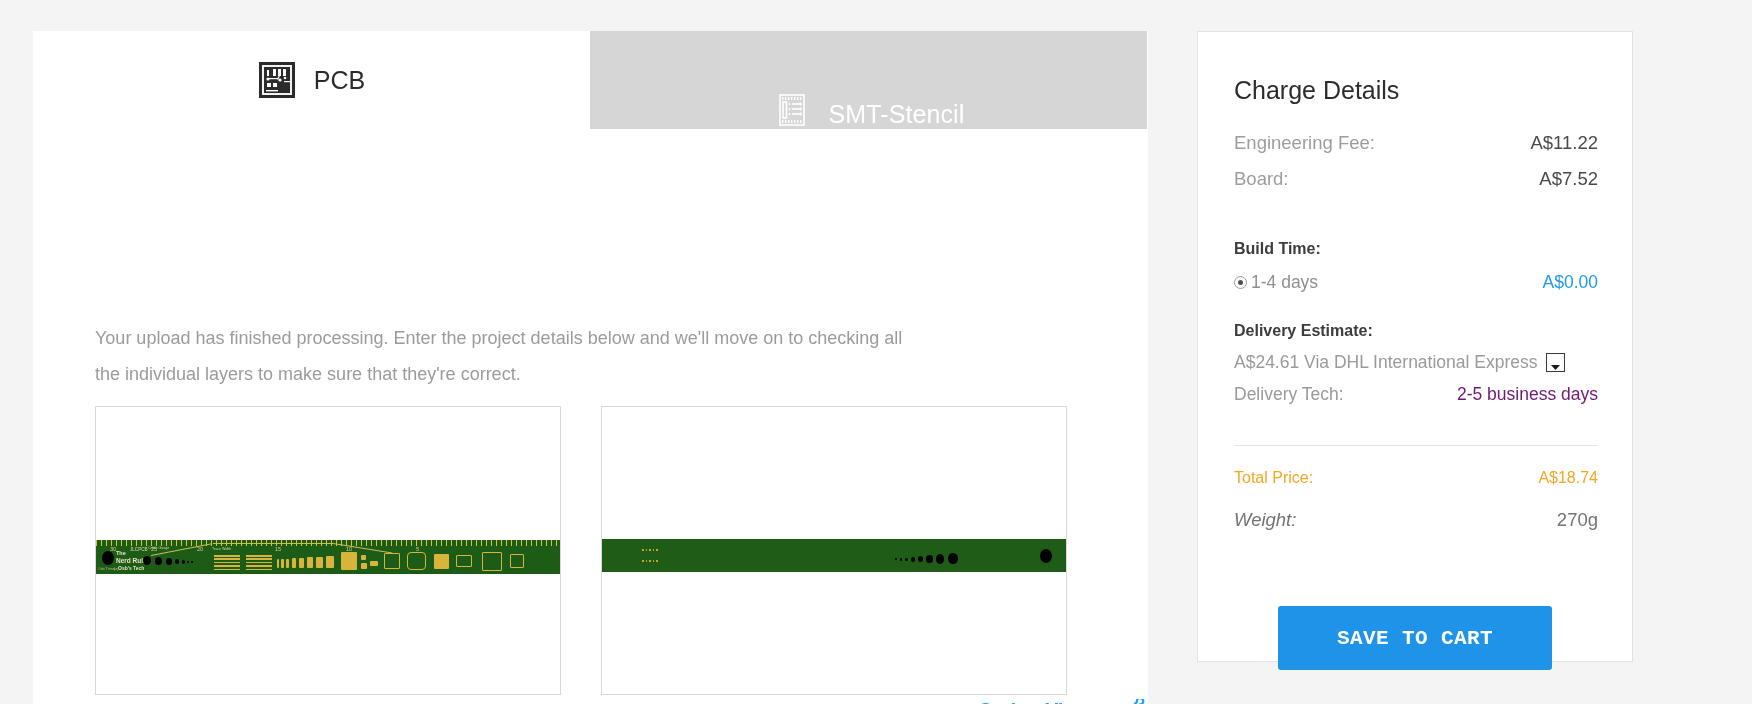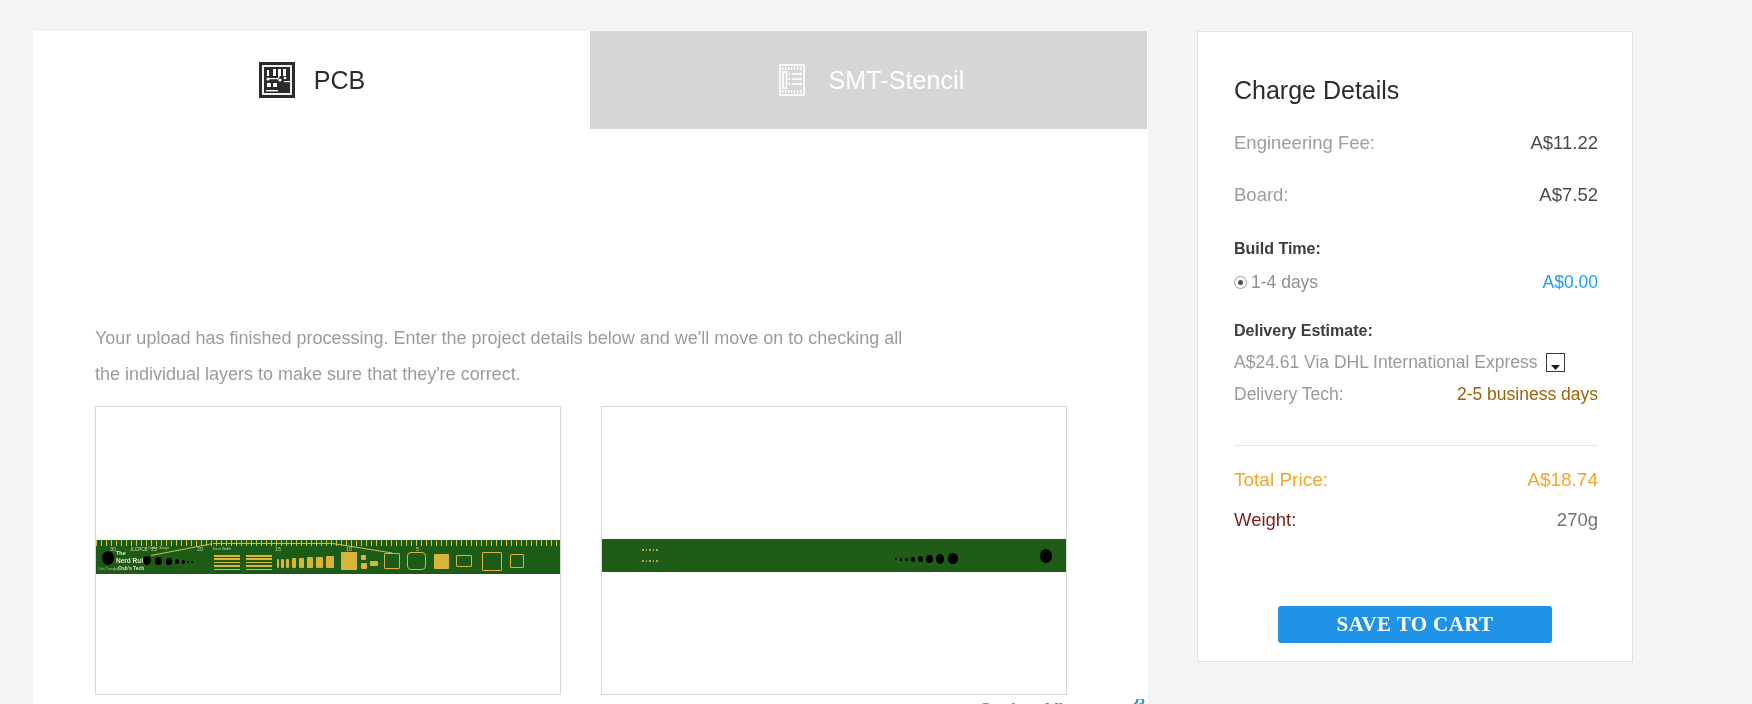--- a/index.html
+++ b/index.html
@@ -34,21 +34,21 @@
   .tab {
     width: 557px; height: 98px;
     display: flex;
     align-items: center;
     justify-content: center;
     gap: 18px;
     cursor: pointer;
     user-select: none;
   }
   .tab.active-tab { background: #ffffff; }
-  .tab.inactive-tab { background: #d6d6d6; }
+  .tab.inactive-tab { background: #d6d6d6; align-items: flex-end; }
   .tab-label {
     font-size: 25px;
     letter-spacing: .1px;
   }
   .tab.active-tab .tab-label { color: #2b2b2b; }
   .tab.inactive-tab .tab-label { color: #ffffff; }
   .tab-icon { width: 38px; height: 38px; display:block; }
 
   
   .detect-line {
@@ -167,21 +167,21 @@
     left: 36px; width: 364px;
     display: flex;
     justify-content: space-between;
     align-items: baseline;
     font-size: 18.5px;
   }
   .row .lbl { color: #9d9d9d; }
   .row .val { color: #4a4a4a; }
 
   .r-eng { top: 100px; }
-  .r-board { top: 152px; }
+  .r-board { top: 136px; }
 
   .sec-head {
     position: absolute; left: 36px;
     font-size: 16px; font-weight: bold; color: #3c3c3c;
   }
   .sec-build { top: 208px; }
   .sec-ship  { top: 290px; }
 
   .radio-row {
     position: absolute;
@@ -214,51 +214,51 @@
     border: 1px solid #3a3a3a;
     background: #ffffff;
     display: flex; align-items: center; justify-content: center;
     cursor: pointer;
     flex: none;
   }
   .caret { width: 11px; height: 11px; display:block; }
 
   .r-delivery { top: 352px; font-size: 17.5px; }
   .r-delivery .lbl { color:#9a9a9a; }
-  .r-delivery .val { color:#a16207; }
+  .r-delivery .val { color:#701a75; }
 
   .divider {
     position: absolute;
     left: 36px; top: 413px;
     width: 364px; height: 1px;
     background: #e7e7e7;
   }
 
   .r-total {
     top: 437px;
-    font-size: 19px;
+    font-size: 16px;
   }
   .r-total .lbl, .r-total .val { color: #f5a623; }
   .r-weight { top: 477px; font-size: 18.5px; }
-  .r-weight .lbl { color:#7f1d1d; }
+  .r-weight .lbl { color:#737373;font-style:italic; }
   .r-weight .val { color:#737373; }
 
   .cart-btn {
     position: absolute;
     left: 80px; top: 574px;
-    width: 274px; height: 37px;
+    width: 274px; height: 64px;
     background: #1f93e8;
     border: none;
     border-radius: 3px;
     color: #ffffff;
     font-size: 21px;
     font-weight: bold;
     letter-spacing: .4px;
     cursor: pointer;
-    font-family: Liberation Serif, serif;
+    font-family: Liberation Mono, monospace;
   }
 </style>
 </head>
 <body>
 
 <div id="page">
 
   <div class="main-panel">
 
     <div class="tabs">

